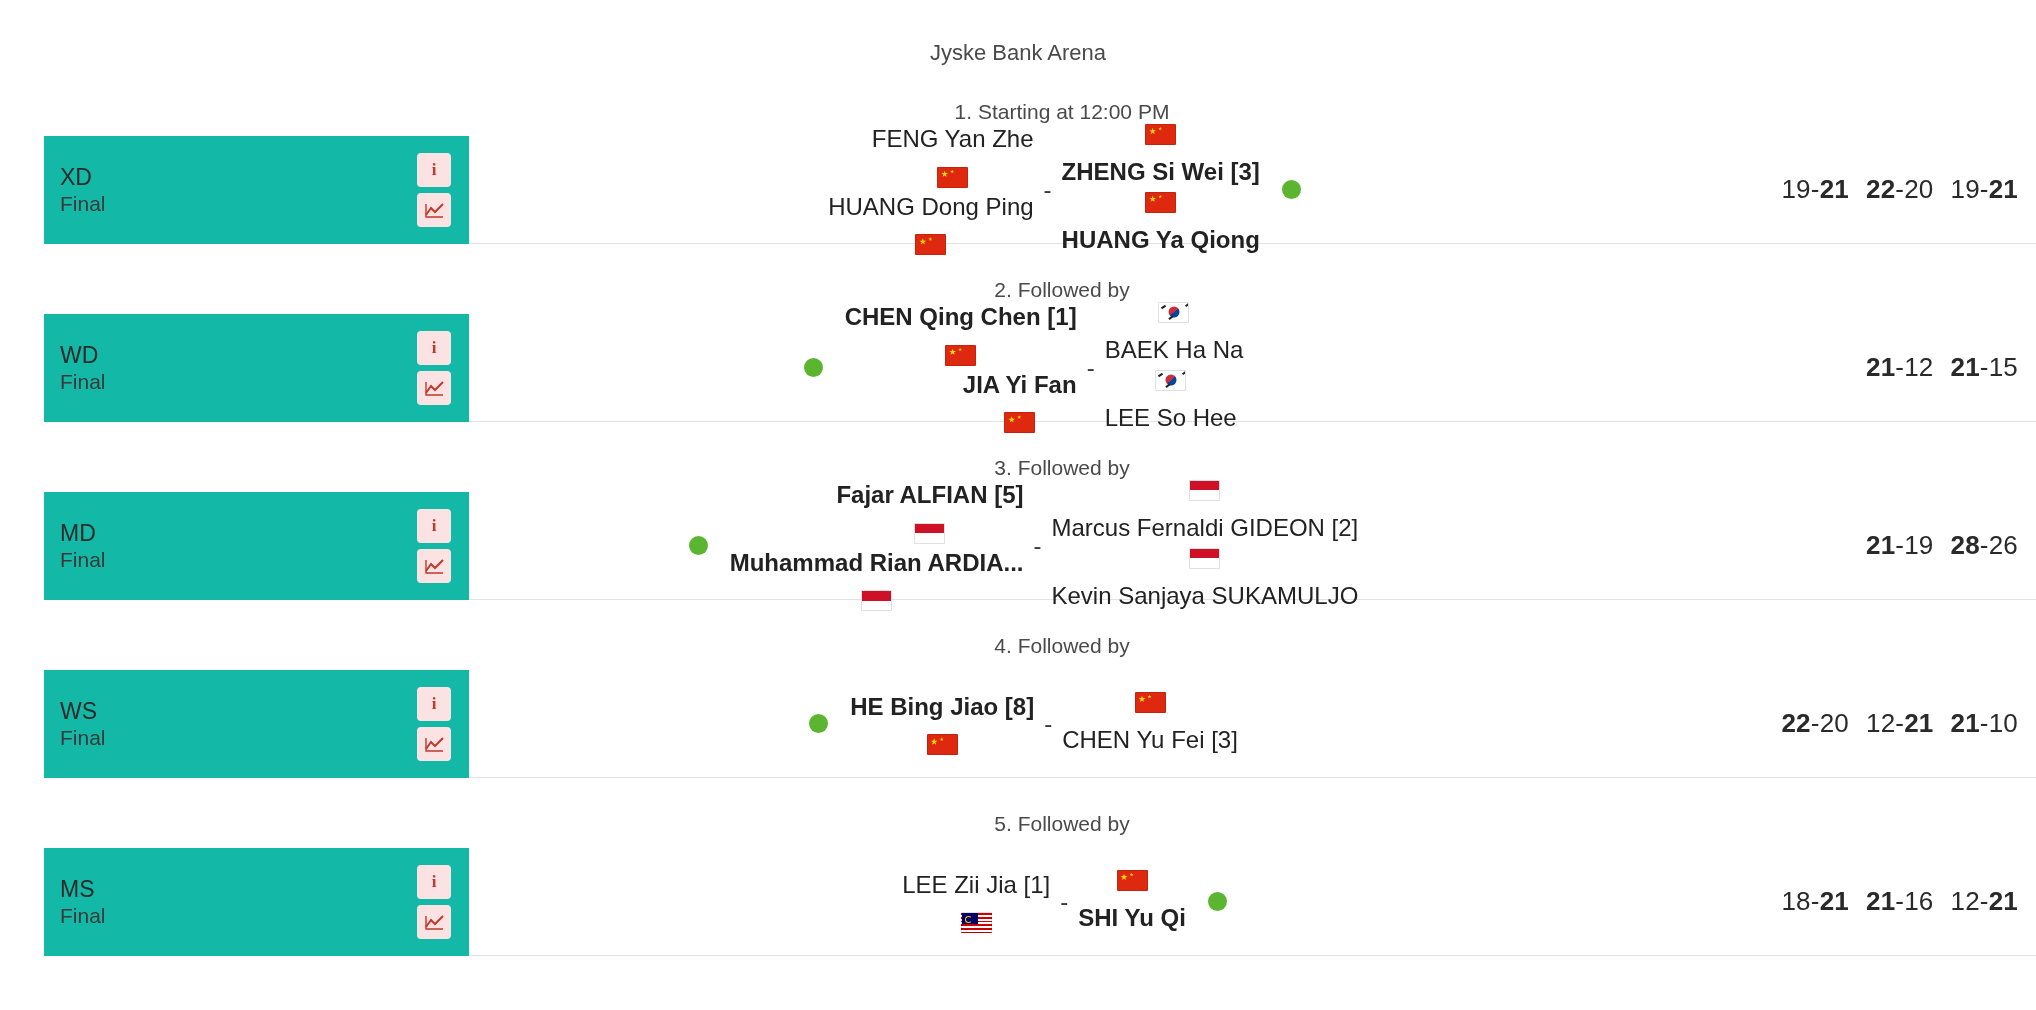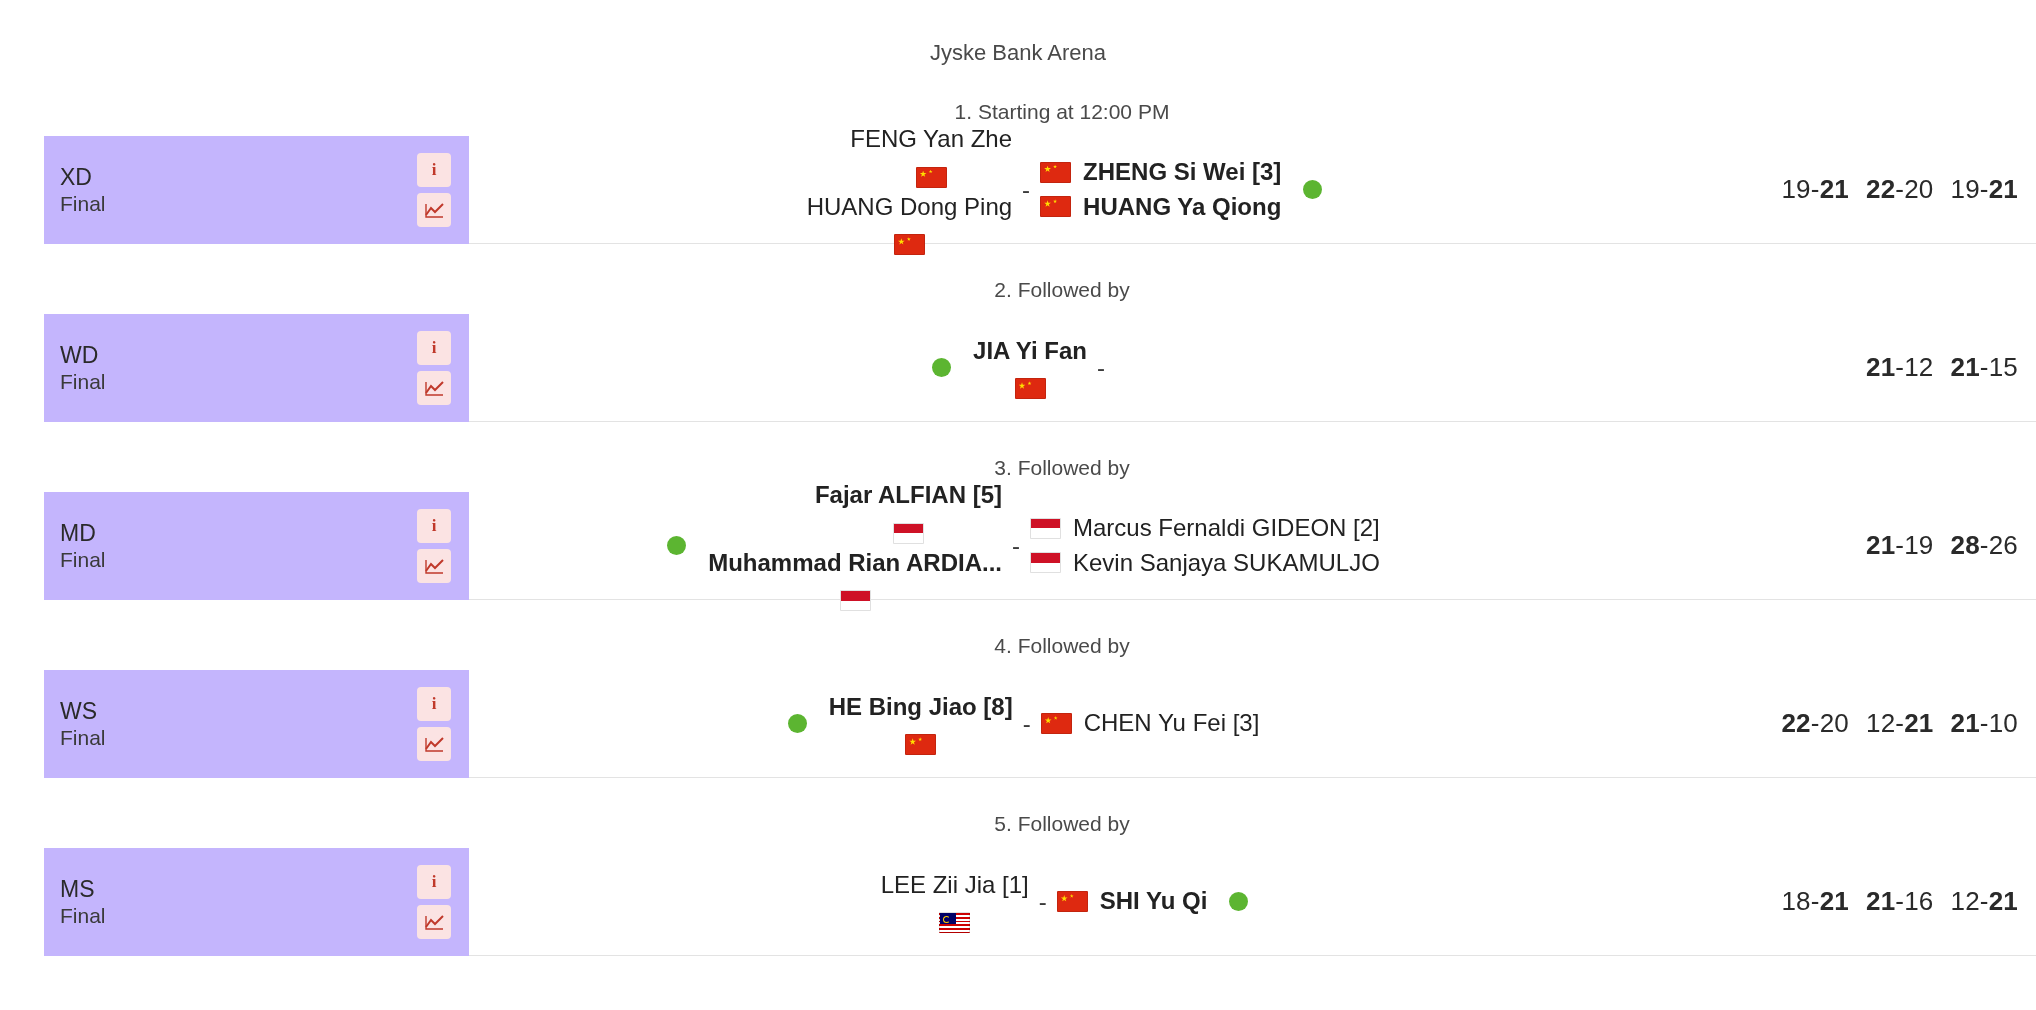--- a/index.html
+++ b/index.html
@@ -50,21 +50,21 @@
     display: flex;
     align-items: stretch;
     width: 2036px;
     height: 108px;
     position: relative;
   }
 
   
   .disc-cell {
     width: 425px;
-    background: #c4b5fd;
+    background: #14b8a6;
     display: flex;
     align-items: center;
     justify-content: space-between;
     padding: 0 18px 0 16px;
     flex: 0 0 425px;
   }
   .disc-text {
     line-height: 1.25;
   }
   .disc-code {
@@ -125,21 +125,21 @@
   .prow {
     display: flex;
     align-items: center;
     gap: 12px;
     font-size: 24px;
     line-height: 1.28;
     white-space: nowrap;
     color: #222222;
   }
   .side.left .prow { flex-direction: column; }
-  .side.right .prow { flex-direction: row; justify-content: space-between; }
+  .side.right .prow { flex-direction: column; justify-content: space-between; }
   .bold { font-weight: 700; }
   .dash {
     font-size: 24px;
     color: #3a3a3a;
     padding: 0 10px;
     align-self: center;
   }
   .flag {
     width: 31px; height: 21px;
     border: 1px solid rgba(0,0,0,.12);
@@ -352,25 +352,39 @@
               </div>
             </div>
           </div>
           <div class="center-cell">
             <div class="players">
               <div class="dot-left">
                 <span class="winner-dot"></span>
               </div>
               <div class="side left">
                 <div class="prow">
+                  <span class="bold">CHEN Qing Chen [1]</span>
+                  <span class="flag cn"></span>
+                </div>
+                <div class="prow">
                   <span class="bold">JIA Yi Fan</span>
                   <span class="flag cn"></span>
                 </div>
               </div>
               <div class="dash">-</div>
+              <div class="side right">
+                <div class="prow">
+                  <span class="flag kr"></span>
+                  <span class="">BAEK Ha Na</span>
+                </div>
+                <div class="prow">
+                  <span class="flag kr"></span>
+                  <span class="">LEE So Hee</span>
+                </div>
+              </div>
               <div class="dot-right">
                 <span class="dot-slot"></span>
               </div>
             </div>
             <div class="scores">
               <span class="set"><span class="w">21</span>-<span class="">12</span></span>
               <span class="set"><span class="w">21</span>-<span class="">15</span></span>
             </div>
             <div class="h2h">
               <span>H2H</span>

